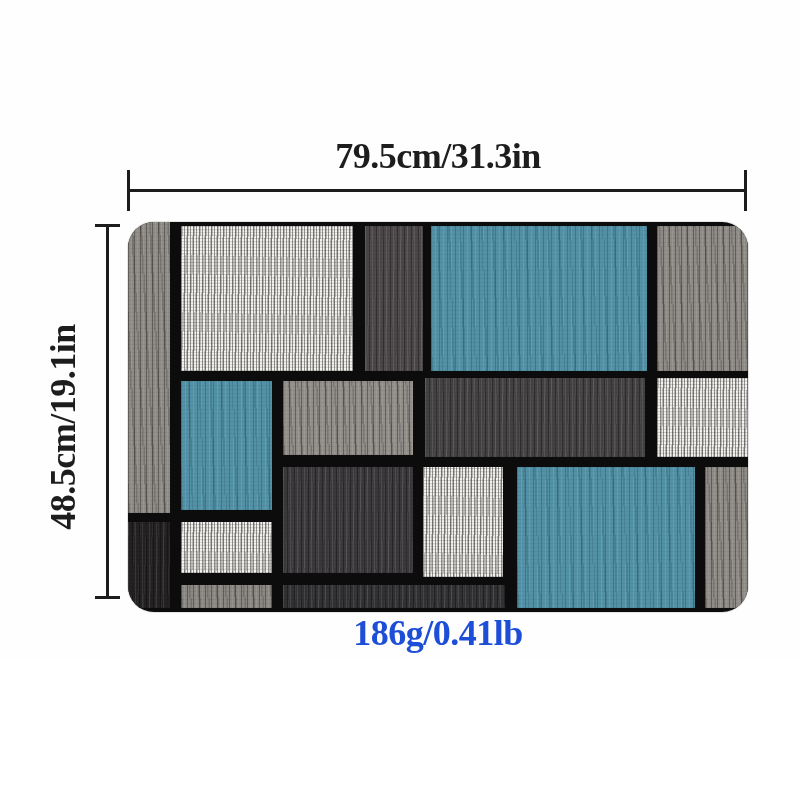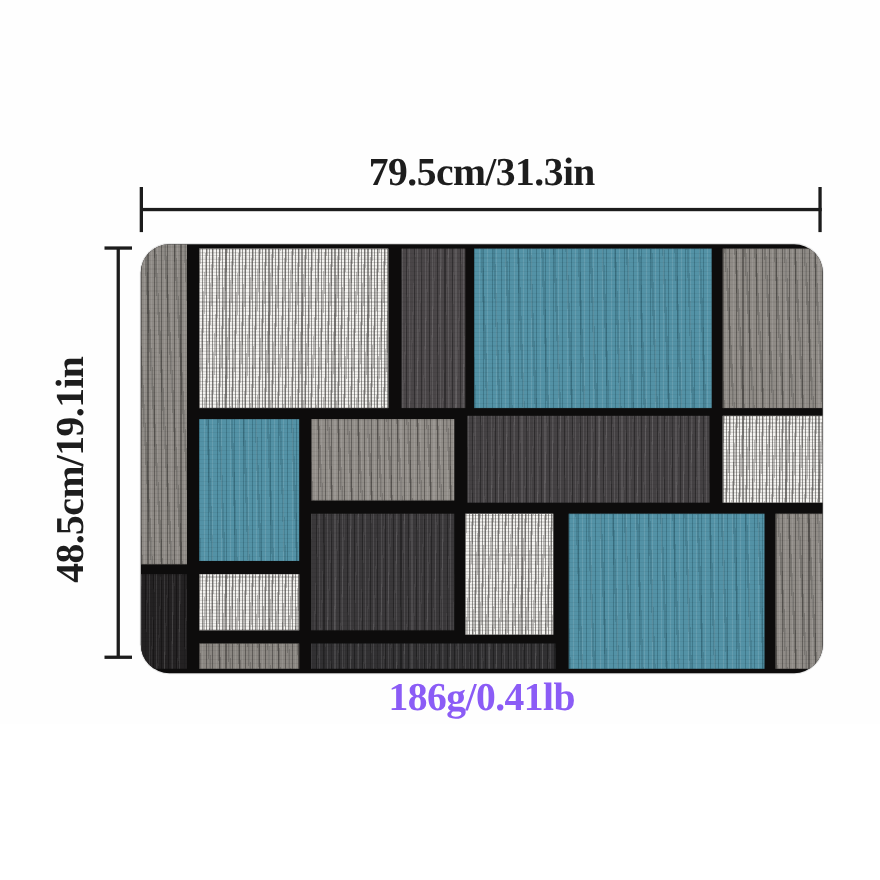--- a/index.html
+++ b/index.html
@@ -84,15 +84,15 @@
       <div class="region tx-white" style="left: 529px; top: 156px; width: 91px; height: 79px; background-color: rgb(244, 243, 240);"></div>
       <div class="region tx-dark" style="left: 155px; top: 245px; width: 130px; height: 106px; background-color: rgb(58, 56, 58);"></div>
       <div class="region tx-white" style="left: 295px; top: 245px; width: 80px; height: 110px; background-color: rgb(244, 243, 240);"></div>
       <div class="region tx-blue" style="left: 389px; top: 245px; width: 178px; height: 141px; background-color: rgb(83, 146, 166);"></div>
       <div class="region tx-soft" style="left: 577px; top: 245px; width: 43px; height: 141px; background-color: rgb(143, 139, 134);"></div>
       <div class="region tx-white" style="left: 53px; top: 300px; width: 91px; height: 51px; background-color: rgb(244, 243, 240);"></div>
       <div class="region tx-soft" style="left: 53px; top: 363px; width: 91px; height: 23px; background-color: rgb(139, 135, 130);"></div>
       <div class="region tx-dark" style="left: 155px; top: 363px; width: 222px; height: 23px; background-color: rgb(49, 48, 50);"></div>
     </div>
 
-  <div id="weight-label" class="dim-label" style="color: #8b5cf6;">186g/0.41lb</div>
+  <div id="weight-label" class="dim-label" style="color: #1d4ed8;">186g/0.41lb</div>
 
 </div>
 
 </body></html>

